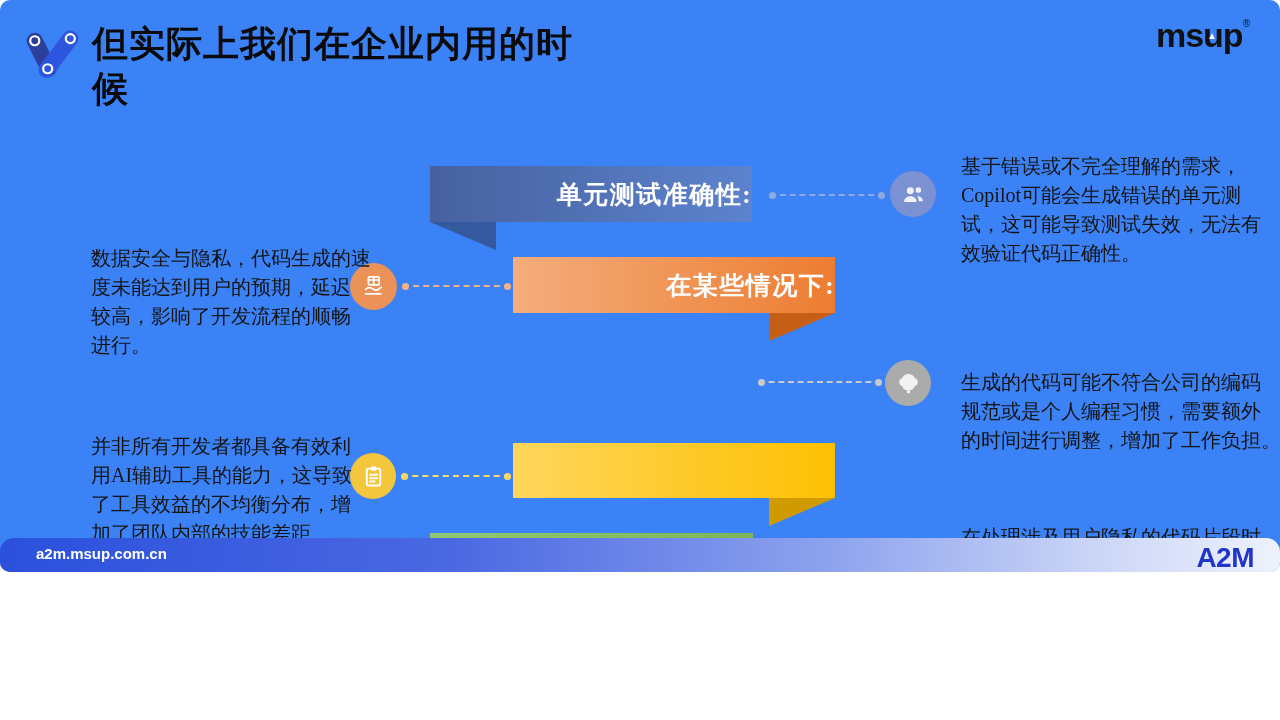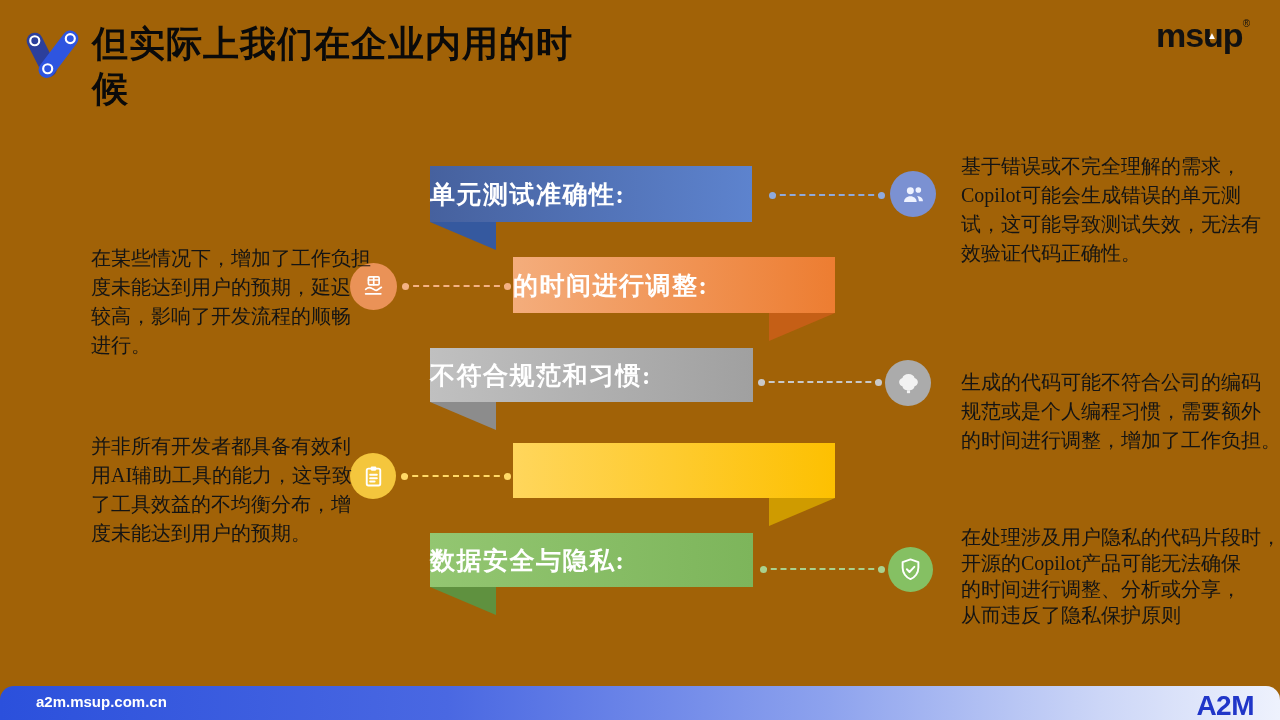--- a/index.html
+++ b/index.html
@@ -1,30 +1,30 @@
 <!DOCTYPE html>
 <html><head>
 <meta charset="utf-8">
 <style>
   html,body{margin:0;padding:0;background:#fff;}
-  .slide{position:relative;width:1280px;height:720px;background:#a16207;overflow:hidden;
-         font-family:"Liberation Serif","DejaVu Serif",serif;}
+  .slide{position:relative;width:1280px;height:572px;background:#3b82f6;overflow:hidden;
+         font-family:"Liberation Serif","DejaVu Serif",serif;border-radius:10px;}
 
   
   .hdr-logo{position:absolute;left:24px;top:30px;width:56px;height:52px;}
   .title{position:absolute;left:92px;top:22px;width:505px;margin:0;
          font-size:36px;line-height:45px;font-weight:700;color:#0a0a0a;letter-spacing:1px;}
   .brand{position:absolute;right:30px;top:16px;height:44px;
          font-family:"Liberation Sans","DejaVu Sans",sans-serif;}
   .brand-text{font-size:34px;font-weight:800;letter-spacing:-1px;color:#111;margin-top:48px;}
   .brand-arrow{position:absolute;left:51px;top:15px;font-size:10px;color:#fff;line-height:1;}
   .brand-reg{font-size:10px;color:#111;vertical-align:top;position:relative;top:2px;}
 
   
-  .banner{position:absolute;display:flex;align-items:center;justify-content:flex-start;}
+  .banner{position:absolute;display:flex;align-items:center;justify-content:flex-end;}
   .blabel{color:#fff;font-size:25px;font-weight:700;letter-spacing:1.5px;}
   .fold{position:absolute;top:100%;width:66px;height:28px;display:block;}
   .fold-l{left:0;clip-path:polygon(0 0,100% 0,100% 100%);}
   .fold-r{right:0;clip-path:polygon(0 0,100% 0,0 100%);}
 
   .b1{left:430px;top:166px;width:322px;height:56px;background:linear-gradient(to right,#46619e,#5d83ce);}
   .b1 .fold{background:#35599f;}
   .b2{left:513px;top:257px;width:322px;height:56px;background:linear-gradient(to right,#f4ad7c,#ed7d31);}
   .b2 .fold{background:#c55f16;}
   .b3{left:430px;top:348px;width:323px;height:54px;background:linear-gradient(to right,#c0c0c0,#a0a0a0);}
@@ -106,44 +106,40 @@
       <circle cx="16.3" cy="8" r="2.5"></circle>
       <path d="M15.2 13.4c2.9.1 5.2 1.9 5.2 4.6h-3.6c-.2-1.9-.8-3.4-1.6-4.6z"></path>
     </svg>
   </div>
   <p class="desc d1">基于错误或不完全理解的需求，
 Copilot可能会生成错误的单元测
 试，这可能导致测试失效，无法有
 效验证代码正确性。</p>
 
   <div class="banner b2">
-    <span class="blabel">的时间进行调整:</span>
+    <span class="blabel">在某些情况下:</span>
     <i class="fold fold-r"></i>
   </div>
   <div class="conn c2">
     <i class="dot dot-l"></i>
     <i class="dot dot-r"></i>
   </div>
   <div class="cicon ci2">
     <svg viewBox="0 0 24 24" fill="none" stroke="#fff" stroke-width="1.5" stroke-linecap="round" stroke-linejoin="round" aria-hidden="true">
       <rect x="7.5" y="3.5" width="9.5" height="7" rx="1"></rect>
       <path d="M7.5 6.2h9.5M12.2 3.5v7"></path>
       <path d="M5 14.5c1.8-1.6 3.6-1.9 5.4-.9l2.9 1.5c.8.4 1.7.3 2.4-.2l3.3-2.2"></path>
       <path d="M5 18.5h13.5"></path>
     </svg>
   </div>
-  <p class="desc d2">在某些情况下，增加了工作负担
+  <p class="desc d2">数据安全与隐私，代码生成的速
 度未能达到用户的预期，延迟
 较高，影响了开发流程的顺畅
 进行。</p>
 
-  <div class="banner b3">
-    <span class="blabel">不符合规范和习惯:</span>
-    <i class="fold fold-l"></i>
-  </div>
   <div class="conn c3">
     <i class="dot dot-l"></i>
     <i class="dot dot-r"></i>
   </div>
   <div class="cicon ci3">
     <svg viewBox="0 0 24 24" fill="#f2f2f2" aria-hidden="true">
       <path d="M12 3.6c-2.8 0-5 1.5-5.4 3.5C4.7 7.6 3.5 9.2 3.7 11c.2 1.6 1.3 2.9 2.9 3.4.3 2.1 2.2 3.7 4.6 3.7h1.6c2.4 0 4.3-1.6 4.6-3.7 1.6-.5 2.7-1.8 2.9-3.4.2-1.8-1-3.4-2.9-3.9C17 5.1 14.8 3.6 12 3.6z"></path>
       <path d="M10.6 18h2.8v2.6h-2.8z"></path>
     </svg>
   </div>
@@ -161,21 +157,21 @@
   <div class="cicon ci4">
     <svg viewBox="0 0 24 24" fill="none" stroke="#fff" stroke-width="1.7" stroke-linecap="round" aria-hidden="true">
       <rect x="6" y="5" width="12" height="15" rx="1.5"></rect>
       <rect x="9.5" y="3.2" width="5" height="3.6" rx="1" fill="#fff" stroke="none"></rect>
       <path d="M9 10.5h6M9 13.5h6M9 16.5h4"></path>
     </svg>
   </div>
   <p class="desc d4">并非所有开发者都具备有效利
 用AI辅助工具的能力，这导致
 了工具效益的不均衡分布，增
-度未能达到用户的预期。</p>
+加了团队内部的技能差距。</p>
 
   <div class="banner b5">
     <span class="blabel">数据安全与隐私:</span>
     <i class="fold fold-l"></i>
   </div>
   <div class="conn c5">
     <i class="dot dot-l"></i>
     <i class="dot dot-r"></i>
   </div>
   <div class="cicon ci5">

